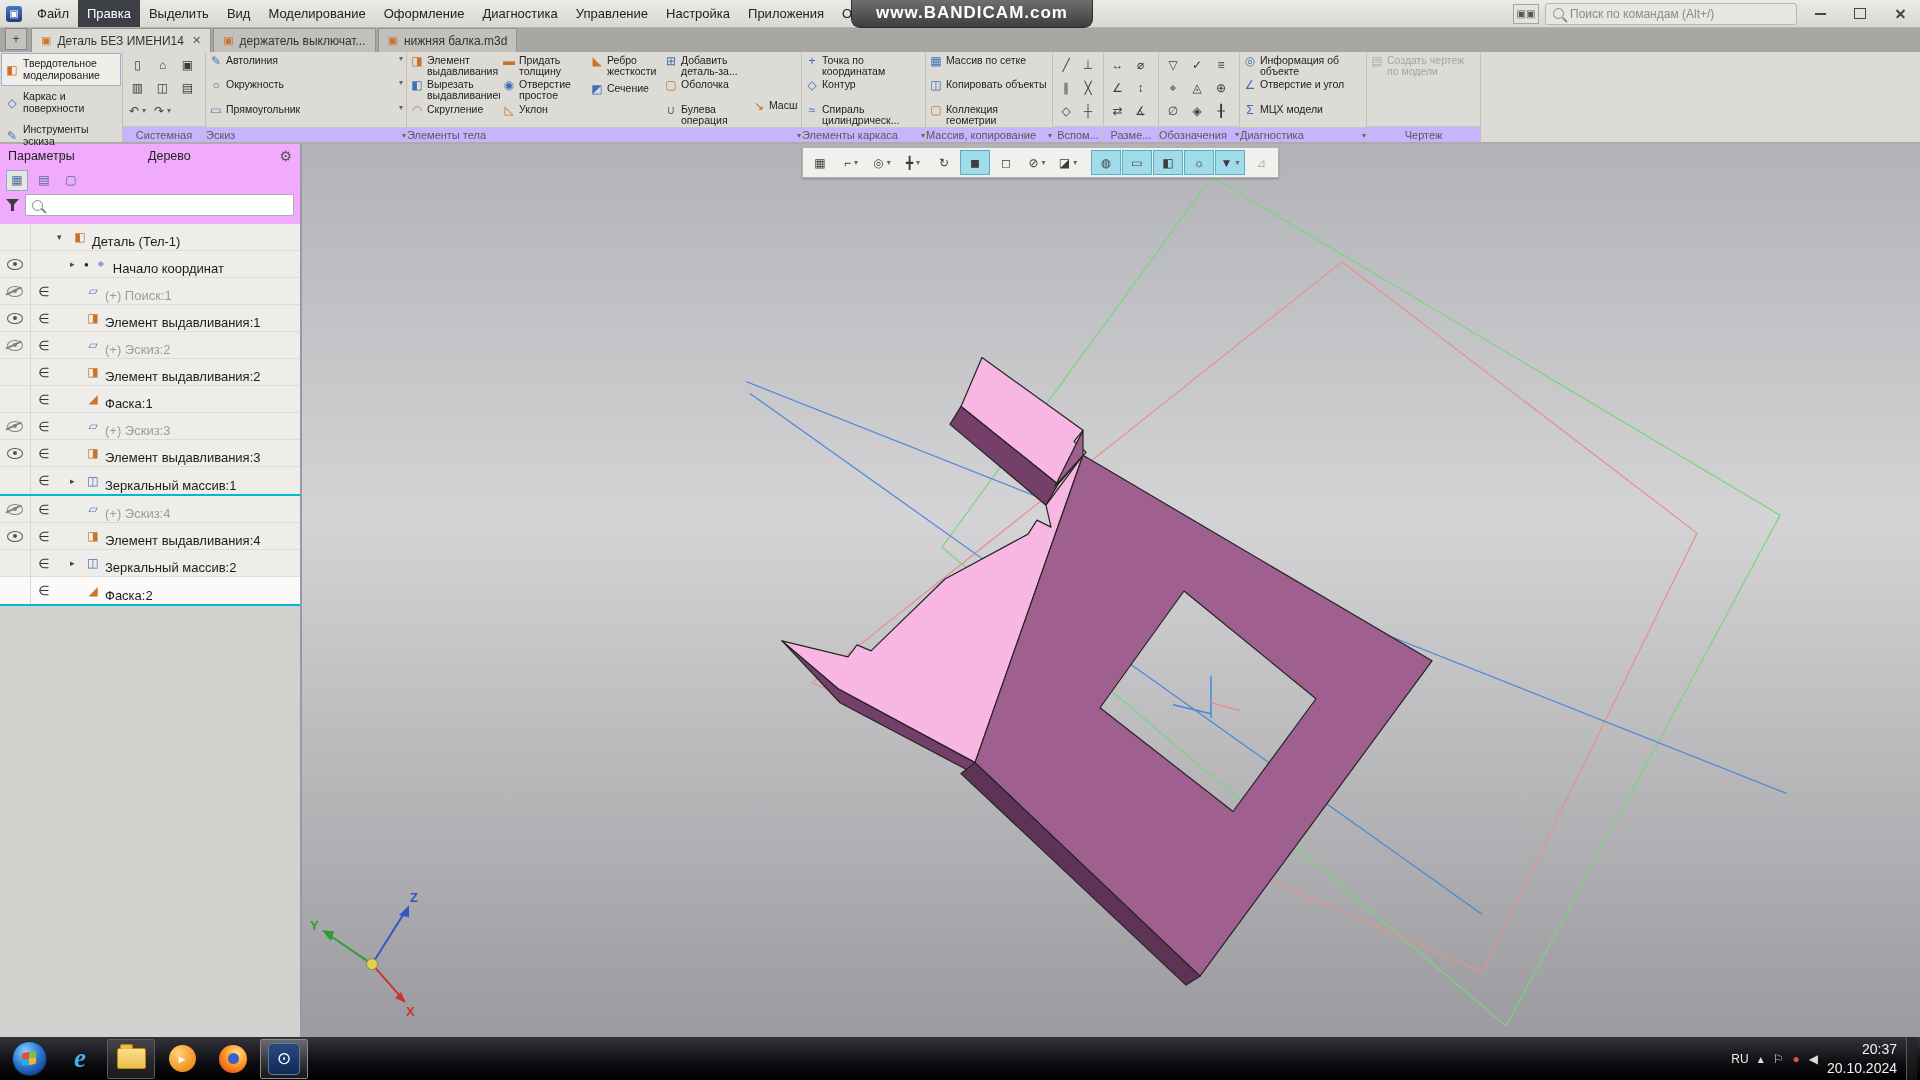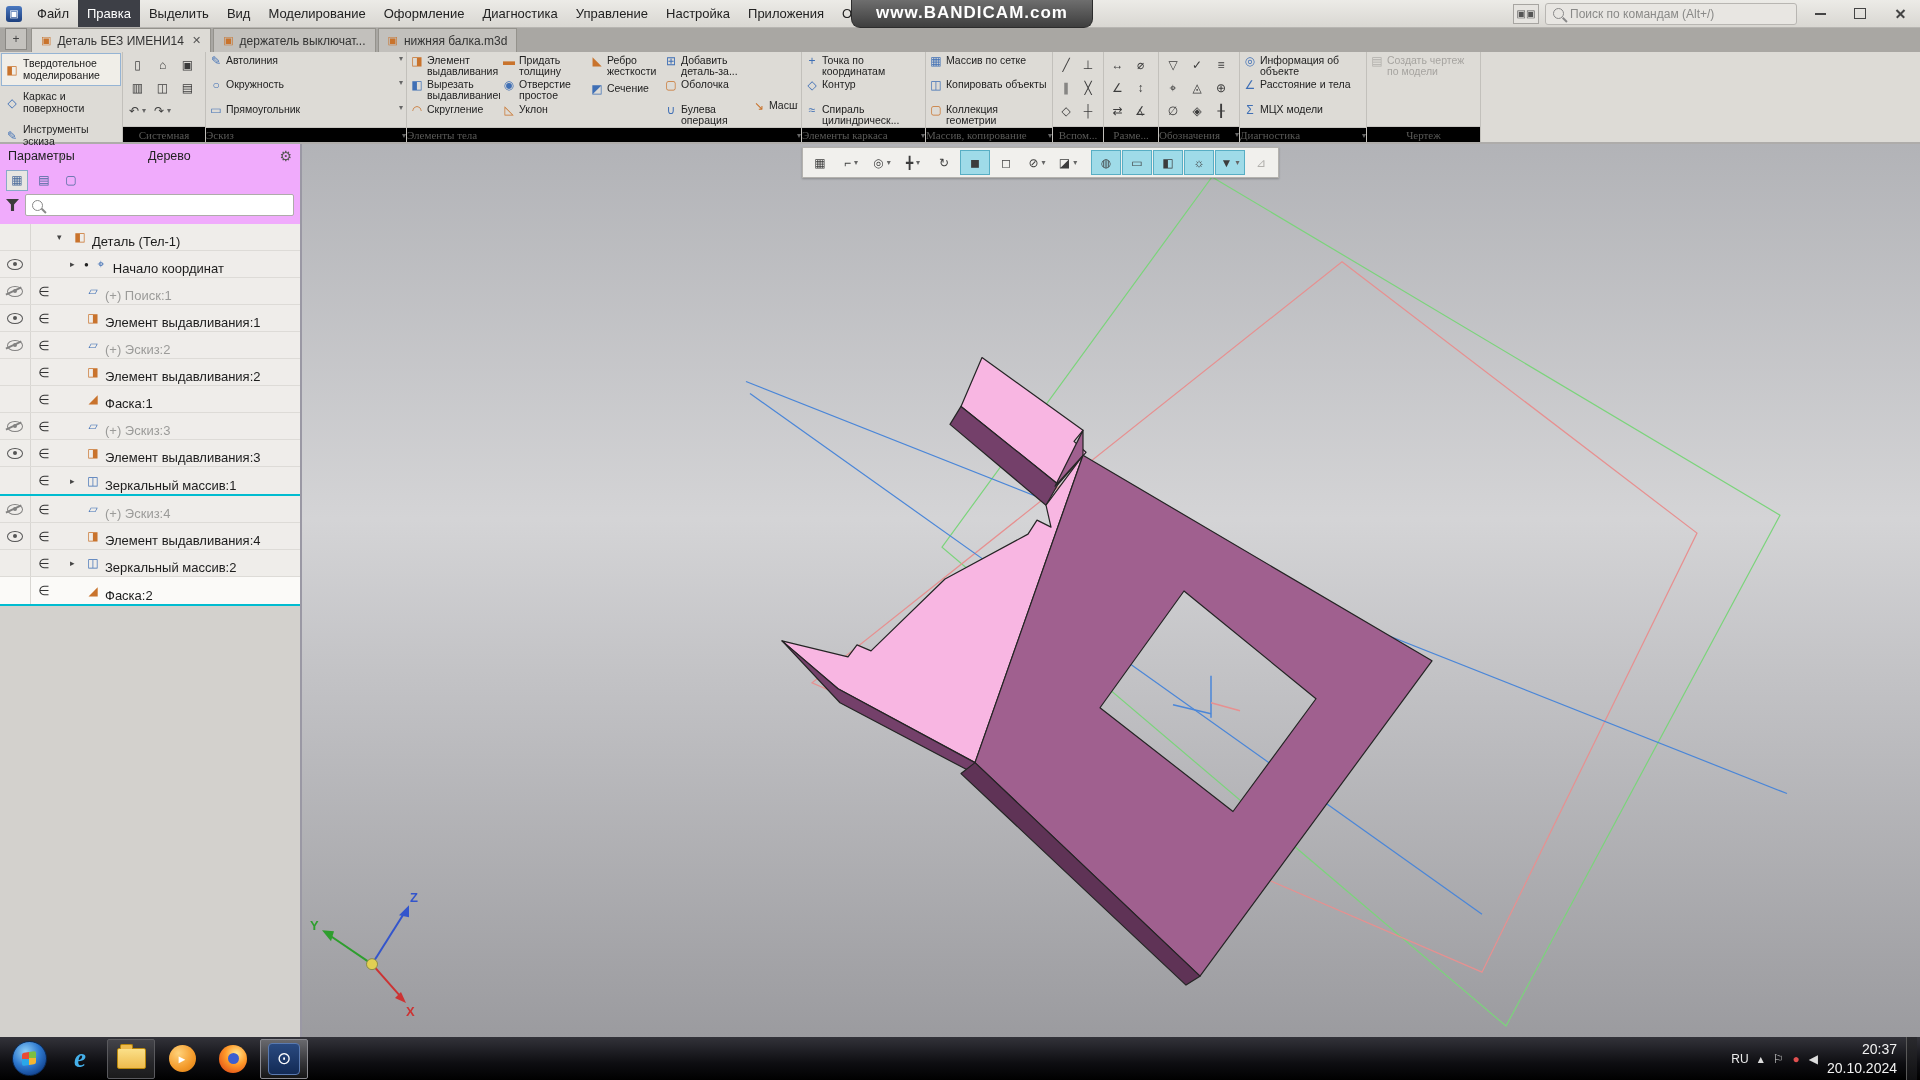--- a/index.html
+++ b/index.html
@@ -30,21 +30,21 @@
   .newdoc-btn{width:20px;height:20px;margin:0 4px 2px 2px;border:1px solid #8a8884;background:#c4c2be;color:#444;font-size:12px;display:flex;align-items:center;justify-content:center;}
   .tab{height:23px;display:flex;align-items:center;gap:6px;padding:0 9px;font-size:12px;background:#c2c0bc;border:1px solid #94928c;border-bottom:none;margin-right:2px;color:#333;max-width:240px;white-space:nowrap;}
   .tab.active{background:#dddbd6;}
   .tab-ico{font-size:11px;color:#c9732c;}
   .tab-close{font-size:11px;color:#555;margin-left:2px;}
 
   
   .ribbon{position:absolute;top:52px;left:0;right:0;height:90px;background:#dddbd6;border-bottom:2px solid #aeacaa;display:flex;z-index:10;}
   .rib-sec{flex:none;border-right:1px solid #c2c0bb;display:flex;flex-direction:column;height:100%;}
   .rib-content{height:73px;display:flex;padding:1px 2px;overflow:visible;}
-  .rib-label{height:15px;display:flex;align-items:center;justify-content:center;gap:4px;font-size:11px;color:#5a5a58;background:#000000;border-top:1px solid #c8c6c1;font-family:Liberation Serif, serif;}
+  .rib-label{height:15px;display:flex;align-items:center;justify-content:center;gap:4px;font-size:11px;color:#5a5a58;background:#c4b5fd;border-top:1px solid #c8c6c1;}
   .rib-col{display:flex;flex-direction:column;flex:none;}
   .rib-item{display:flex;align-items:flex-start;gap:3px;font-size:10.5px;line-height:1.05;color:#222;padding:2px 1px;height:24px;overflow:hidden;}
   .rib-item .lbl{overflow:hidden;}
   .rib-item.nowrap{white-space:nowrap;overflow:visible;}
   .rib-item.gray{color:#a6a4a0;}
   .ric{font-size:12px;width:14px;flex:none;text-align:center;color:#c9732c;line-height:1;}
   .ric.blue{color:#3f6fb5;}
   .ric.gray{color:#b0aeaa;}
   .dd{font-size:8px;color:#666;margin-left:auto;padding-left:2px;}
   .icon-grid{display:grid;grid-auto-rows:23px;align-items:center;justify-items:center;color:#4a6a9a;font-size:13px;}
@@ -525,21 +525,21 @@
       <div class="rib-content">
         <div class="rib-col" style="width:122px">
 
             <div class="rib-item">
               <span class="ric blue">◎</span>
               <span class="lbl">Информация об объекте</span>
             </div>
 
             <div class="rib-item">
               <span class="ric blue">∠</span>
-              <span class="lbl">Расстояние и тела</span>
+              <span class="lbl">Отверстие и угол</span>
             </div>
 
             <div class="rib-item">
               <span class="ric blue">Σ</span>
               <span class="lbl">МЦХ модели</span>
             </div>
           </div>
       </div>
       <div class="rib-label">
           <span>Диагностика</span>

